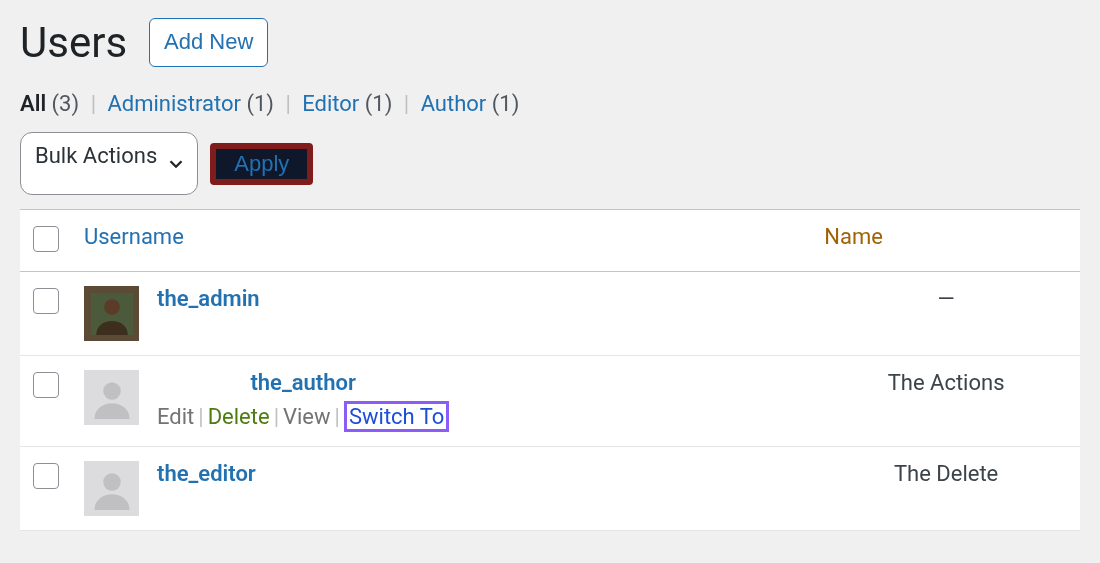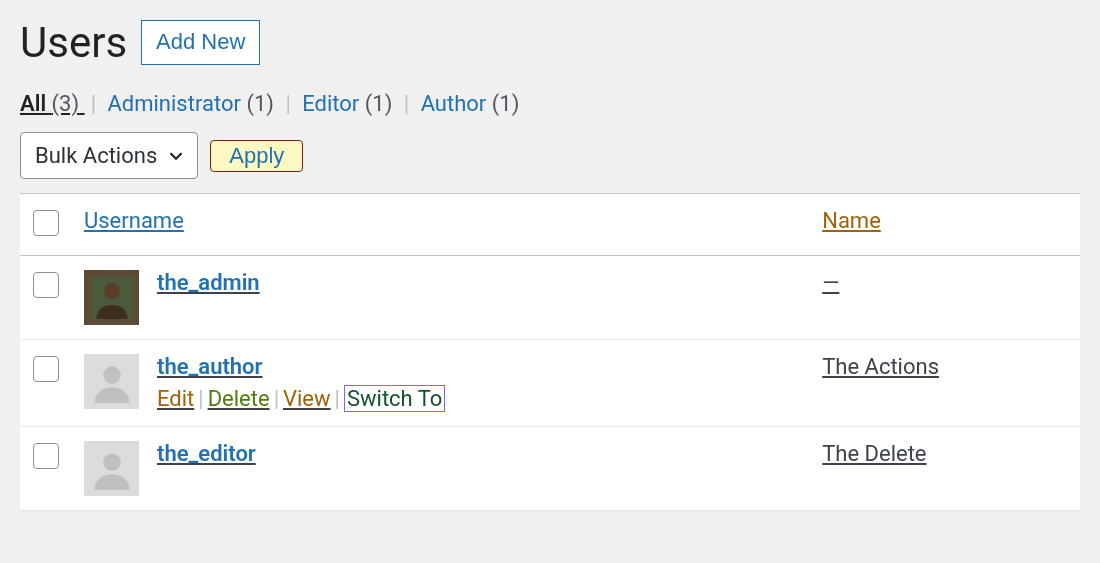--- a/index.html
+++ b/index.html
@@ -5,91 +5,91 @@
   * { box-sizing: border-box; }
   body {
     margin: 0;
     font-family: -apple-system, BlinkMacSystemFont, "Segoe UI", Roboto, sans-serif;
     background: #f0f0f1;
     color: #1d2327;
     font-size: 21px;
     width: 1100px;
   }
   .wrap { padding: 18px 20px 0 20px; }
-  .header-row { display: flex; align-items: center; gap: 14px; margin-bottom: 24px; }
+  .header-row { display: flex; gap: 22px; margin-bottom: 24px; }
   h1 { font-size: 42px; font-weight: 400; margin: 0; color: #1d2327; }
   .add-new-btn {
     border: 1px solid #2271b1;
     background: #fff;
     color: #2271b1;
     padding: 6px 14px;
     font-size: 22px;
-    border-radius: 0;
+    border-radius: 6px;
     cursor: pointer;
     line-height: 1.4;
   }
   .filters { margin-bottom: 16px; font-size: 22px; }
   .filters .sep { color: #c0c0c2; padding: 0 6px; }
   .filter-link { color: #2271b1; text-decoration: none; cursor: pointer; }
   .filter-link .count { color: #50575e; }
-  .filter-current { color: #1d2327; font-weight: 600; text-decoration: underline; }
+  .filter-current { color: #1d2327; font-weight: 600; }
   .filter-current .count { color: #50575e; font-weight: 400; }
   .actions-row { display: flex; align-items: center; gap: 12px; margin-bottom: 14px; }
   .select {
     background: #fff;
     border: 1px solid #8c8f94;
-    border-radius: 4px;
-    padding: 10px 40px 10px 14px;
+    border-radius: 12px;
+    padding: 10px 40px 26px 14px;
     font-size: 22px;
     color: #2c3338;
     position: relative;
     display: inline-flex;
     align-items: center;
     cursor: pointer;
   }
   .select .chev { position: absolute; right: 10px; top: 50%; transform: translateY(-50%); }
   .chev svg { width: 22px; height: 22px; display: block; }
   .btn {
-    border: 1px solid #7f1d1d;
-    background: #fef9c3;
+    border: 6px solid #7f1d1d;
+    background: #0f172a;
     color: #2271b1;
     padding: 4px 18px;
     font-size: 22px;
     border-radius: 4px;
     cursor: pointer;
     line-height: 1.0;
   }
   table.users {
     width: 100%;
     border-collapse: collapse;
     background: #fff;
     border-top: 1px solid #c3c4c7;
   }
-  th, td { text-align: left; padding: 14px 12px; font-weight: 400; vertical-align: top; text-decoration: underline; }
+  th, td { text-align: left; padding: 14px 12px; font-weight: 400; vertical-align: top; }
   th { color: #2271b1; font-size: 22px; border-bottom: 1px solid #c3c4c7; }
   th.name-col { color: #a16207; }
   th.cb-col, td.cb-col { width: 52px; text-align: center; padding-top: 16px; }
-  td { font-size: 22px; color: #3c434a; border-bottom: 1px solid #e5e5e5; }
+  td { font-size: 22px; color: #3c434a; border-bottom: 1px solid #e5e5e5; text-align: center; }
   .checkbox {
     width: 26px; height: 26px; border: 1.5px solid #8c8f94; border-radius: 4px; background: #fff; display: inline-block;
   }
   .user-cell { display: flex; align-items: flex-start; gap: 18px; }
   .avatar { width: 55px; height: 55px; background: #dcdcde; display: flex; align-items: center; justify-content: center; flex-shrink: 0; }
   .avatar svg { width: 42px; height: 42px; fill: #c0c0c2; }
   .avatar.photo { background: #5b4a36; }
   .avatar.photo svg { fill: #3d2e1d; }
   .user-main { display: flex; flex-direction: column; gap: 6px; }
   .username-link { color: #2271b1; font-weight: 600; text-decoration: none; cursor: pointer; }
   .row-actions { font-size: 22px; color: #c0c0c2; }
-  .row-actions .act { color: #a16207; text-decoration: none; cursor: pointer; }
+  .row-actions .act { color: #737373; text-decoration: none; cursor: pointer; }
   .row-actions .act.del { color: #4d7c0f; }
   .row-actions .switch-to {
-    border: 1px solid #8b5cf6;
+    border: 3px solid #8b5cf6;
     padding: 0 2px;
-    color: #14532d;
+    color: #1d4ed8;
     text-decoration: none;
     cursor: pointer;
     display: inline-block;
   }
   .row-actions .divider { padding: 0 4px; }
 </style>
 </head>
 <body>
 
 <div class="wrap">

